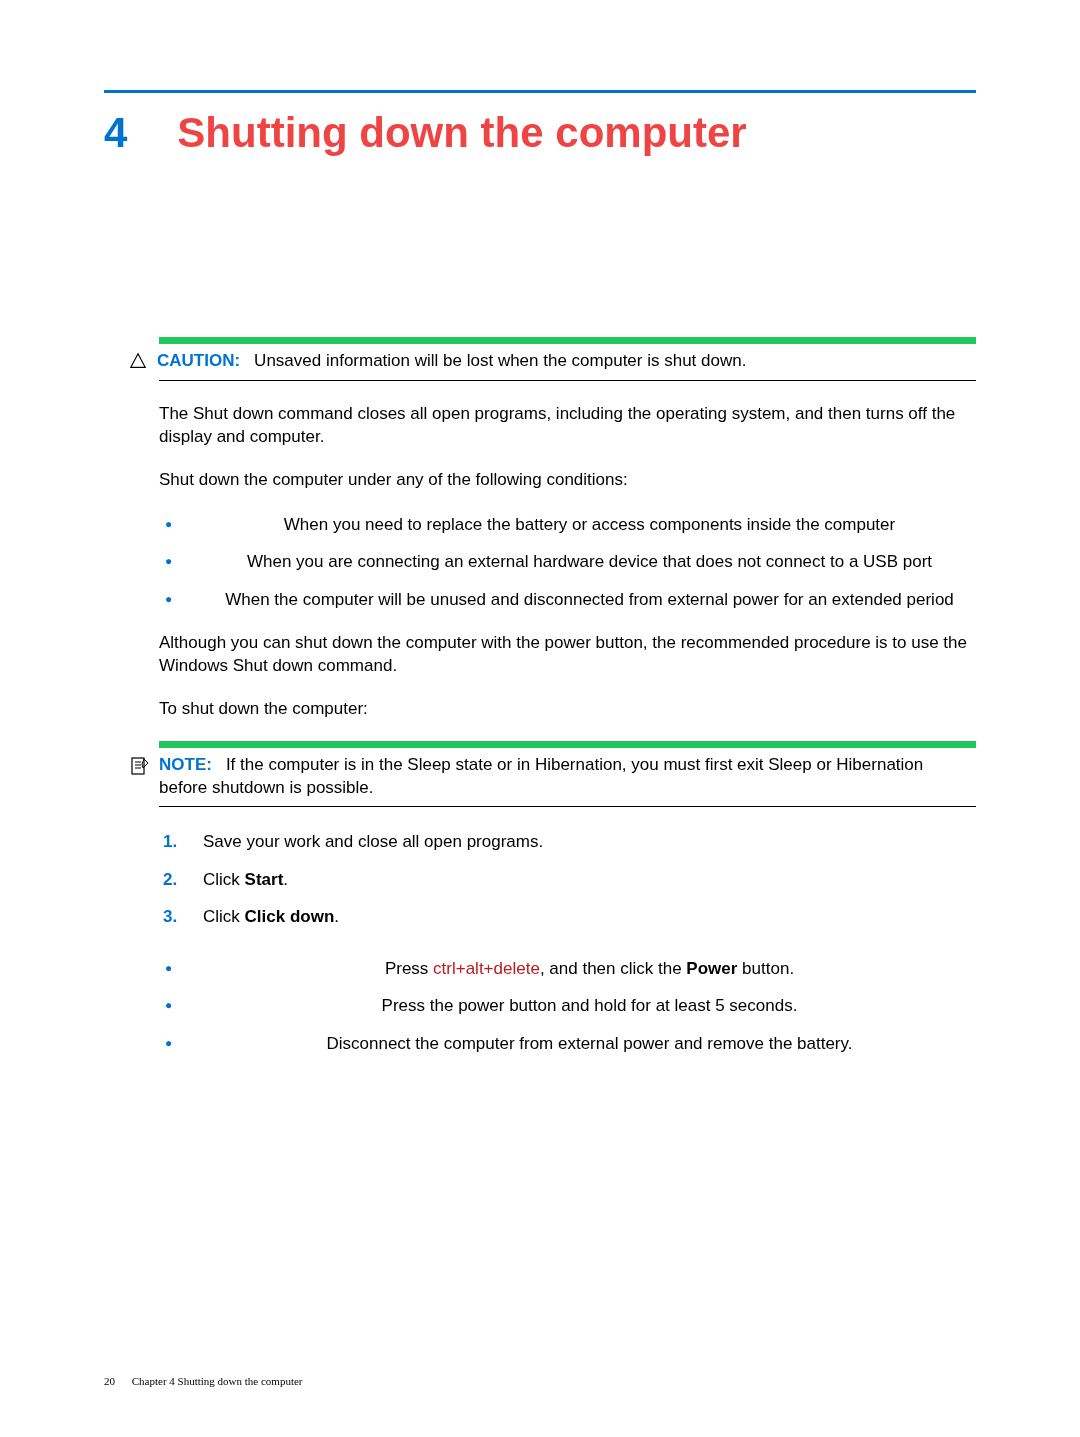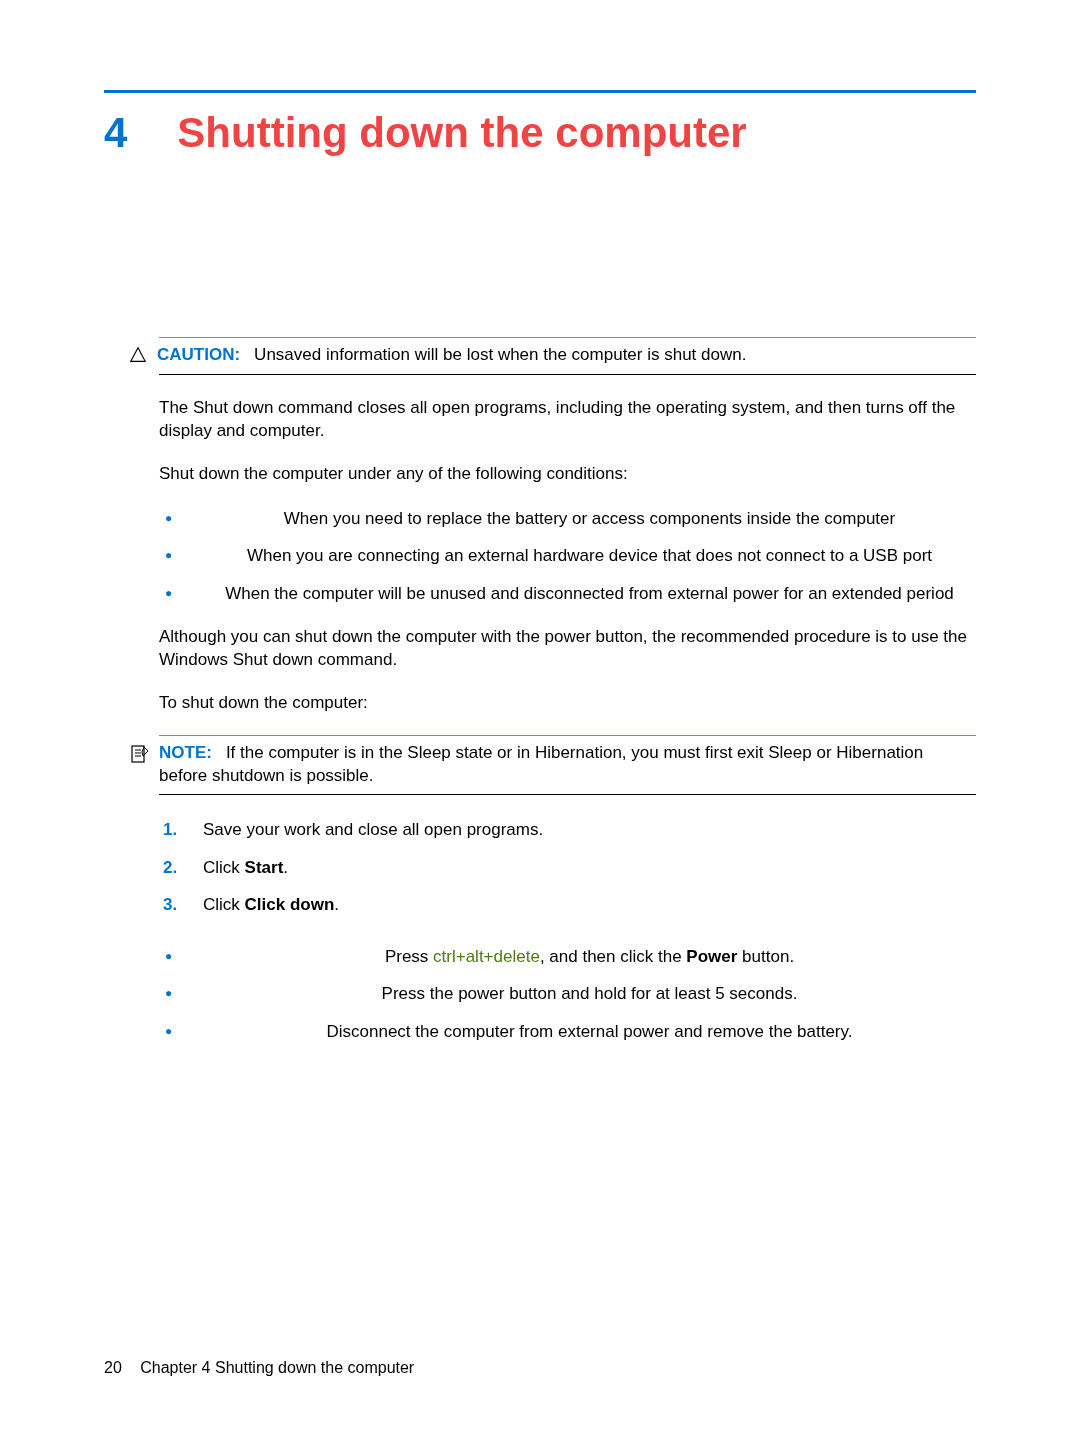--- a/index.html
+++ b/index.html
@@ -33,21 +33,21 @@
     }
     .chapter-title {
       color: #ef4444;
       font-size: 42px;
       font-weight: bold;
     }
     .content {
       margin-left: 55px;
     }
     .callout {
-      border-top: 1px solid #22c55e;
+      border-top: 7px solid #22c55e;
       border-bottom: 1px solid #000;
       padding: 6px 0;
       margin-bottom: 22px;
       display: flex;
       align-items: flex-start;
     }
     .callout-icon {
       flex-shrink: 0;
       margin-right: 10px;
       margin-left: -30px;
@@ -105,30 +105,31 @@
       counter-increment: step;
     }
     ol.numbered-list li::before {
       content: counter(step) ".";
       color: #0073cf;
       font-weight: bold;
       position: absolute;
       left: 4px;
     }
     .keycombo {
-      color: #4d7c0f;
+      color: #b91c1c;
     }
     .bold {
       font-weight: bold;
     }
     .footer {
       position: absolute;
-      bottom: 60px;
+      bottom: 50px;
       left: 104px;
-      font-size: 16px;
+      font-size: 11px;
+      font-family: Liberation Serif, serif;
     }
     .footer-page {
       margin-right: 14px;
     }
     svg.triangle-icon {
       width: 18px;
       height: 18px;
     }
     svg.note-icon {
       width: 20px;

